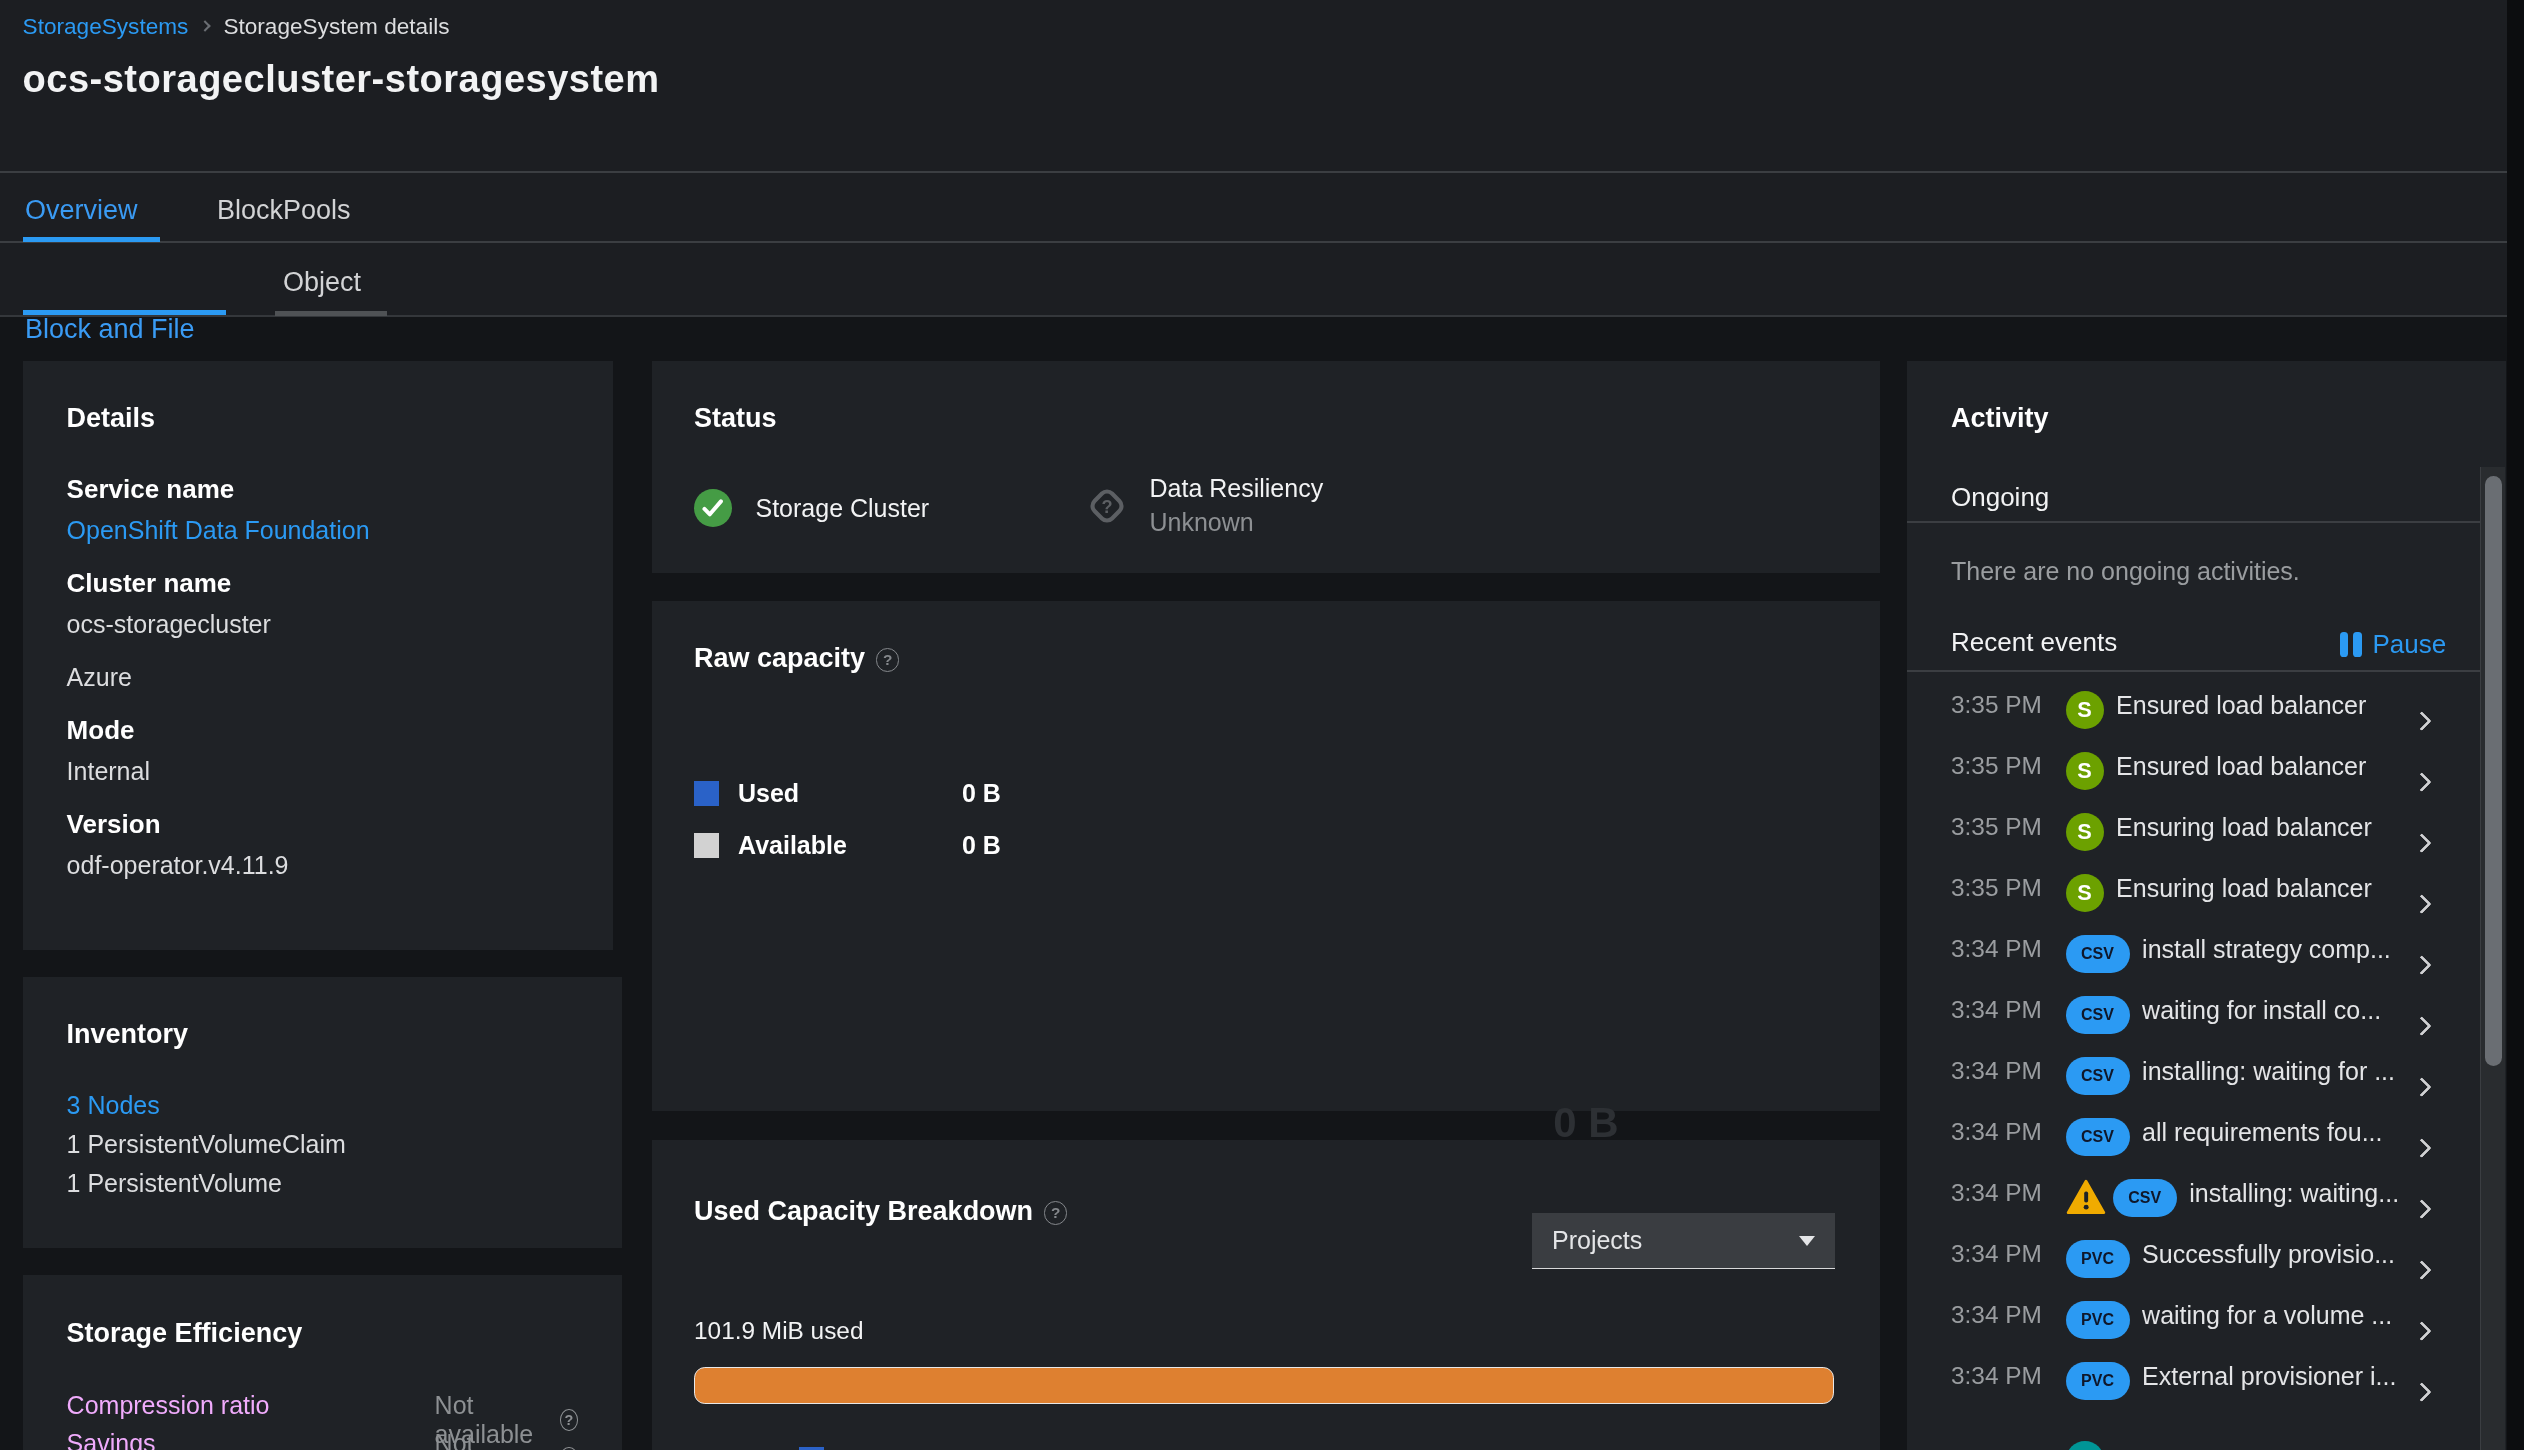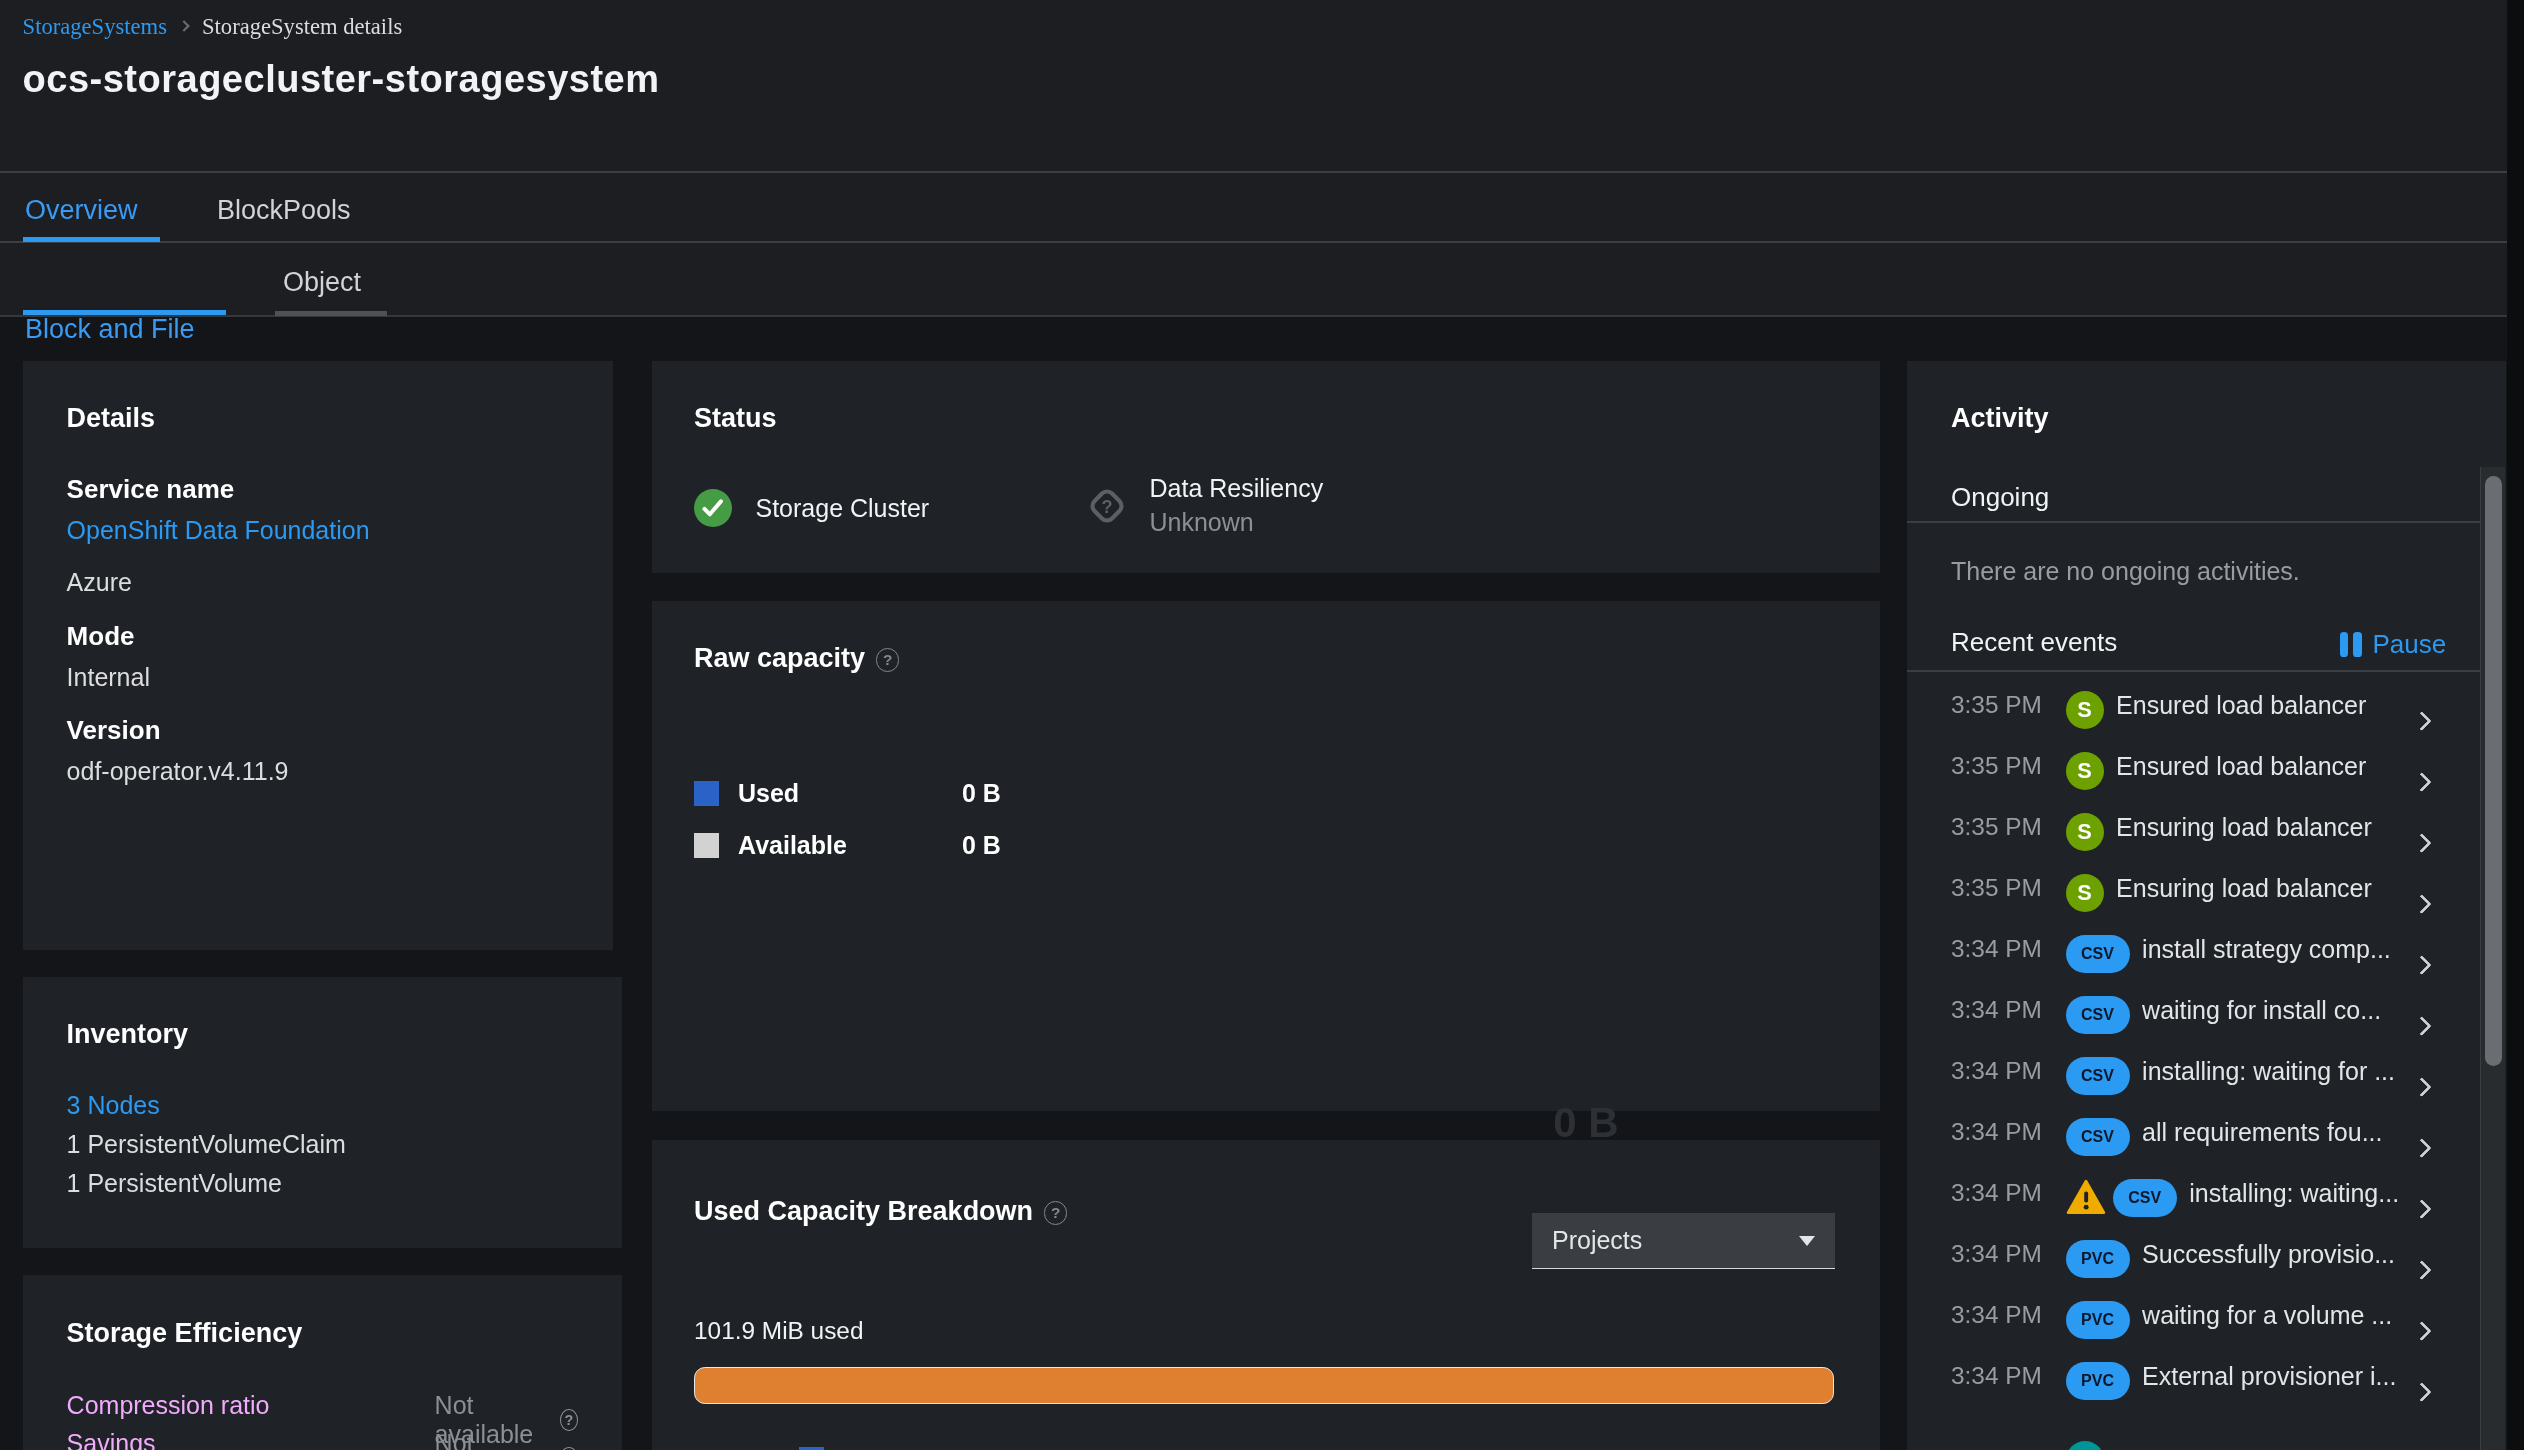--- a/index.html
+++ b/index.html
@@ -5,21 +5,21 @@
   * { margin:0; padding:0; box-sizing:border-box; }
   html,body { width:2525px; height:1450px; overflow:hidden; background:#131518;
     font-family:"Liberation Sans", sans-serif; }
   #screen { position:relative; width:2525px; height:1450px; background:#131518; }
 
   
   .header-zone { position:absolute; left:0; top:0; width:2525px; height:317px; background:#1c1e22; }
   .hdiv { position:absolute; left:0; width:2525px; height:1.8px; background:#3b3e42; }
   .hdiv1 { top:171px; } .hdiv2 { top:241px; } .hdiv3 { top:315px; background:#34373b; }
 
-  .breadcrumb { position:absolute; left:22.6px; top:13.5px; display:flex; align-items:center; font-size:22.6px;font-family:Liberation Serif, serif; }
+  .breadcrumb { position:absolute; left:22.6px; top:13.5px; display:flex; align-items:center; font-size:22.6px; }
   .bc-link { color:#2b9af3; cursor:pointer; }
   .bc-sep { display:inline-block; width:8.1px; height:8.1px; border-top:2.7px solid #6a6e73; border-right:2.7px solid #6a6e73;
     transform:rotate(45deg); margin:0 14.4px 0 12.6px; }
   .bc-current { color:#dcdddf; }
 
   .page-title { position:absolute; left:22.6px; top:58px; font-size:38px; font-weight:700; color:#f2f3f4; letter-spacing:0.5px; }
 
   .tab { position:absolute; font-size:27px; color:#d2d3d5; cursor:pointer; }
   .tab.active { color:#3a9bf4; }
   .tab-underline { position:absolute; height:5.4px; background:#2b9af3; }
@@ -147,20 +147,24 @@
   <span class="tab-underline" style="left:22.6px; top:310px; width:203px;"></span>
   <span class="tab-underline gray" style="left:275px; top:311px; width:112px;"></span>
 
   <div class="card details-card">
     <div class="card-title">Details</div>
     <div>
       <div class="field-label">Service name</div>
       <div class="field-value link">OpenShift Data Foundation</div>
     </div>
     <div>
+      <div class="field-label">Cluster name</div>
+      <div class="field-value">ocs-storagecluster</div>
+    </div>
+    <div>
       <div class="field-value">Azure</div>
     </div>
     <div>
       <div class="field-label">Mode</div>
       <div class="field-value">Internal</div>
     </div>
     <div>
       <div class="field-label">Version</div>
       <div class="field-value">odf-operator.v4.11.9</div>
     </div>

